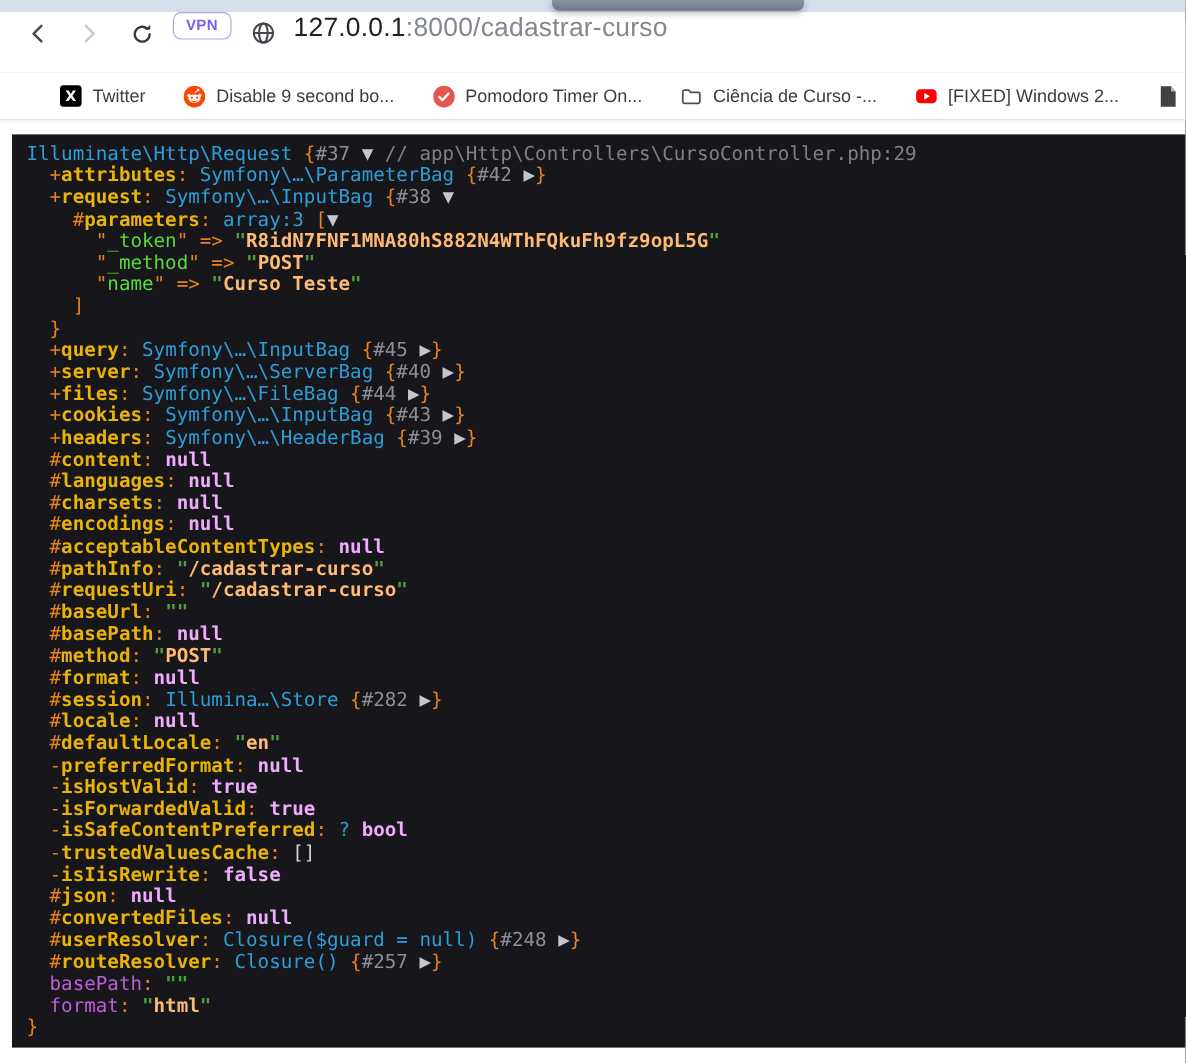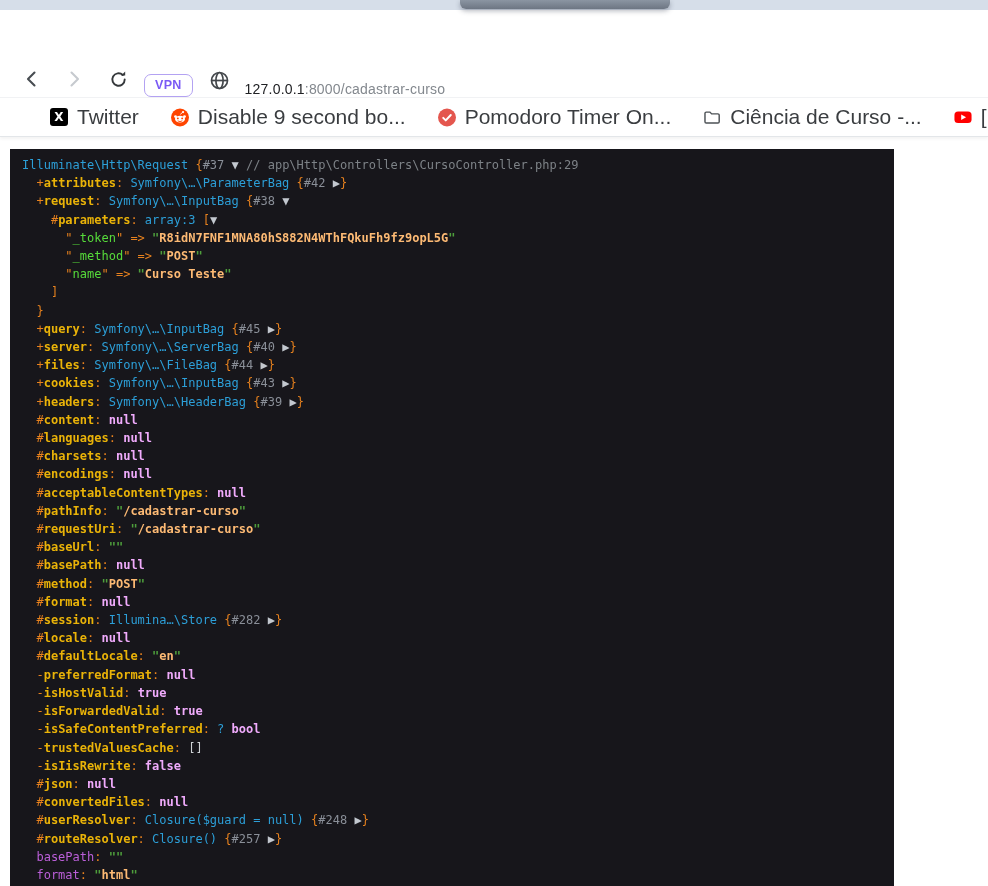--- a/index.html
+++ b/index.html
@@ -13,60 +13,59 @@
   .top-strip { position:relative; height:10px; background:#d6dee9; }
   .tab-fragment {
     position:absolute; left:460px; top:0; width:210px; height:9px;
     background:linear-gradient(#8b95a2,#6d7683);
     border-radius:0 0 6px 6px;
     box-shadow:0 2px 5px rgba(40,50,70,.35);
   }
   
   .chrome { background:#ffffff; border-radius:9px 9px 0 0; }
   .toolbar {
-    height:50px; display:flex; align-items:flex-end;
+    height:50px; display:flex; align-items:flex-start;
     padding:0 16px 0 14px;
-    margin-top:37px;
   }
   .nav-btn {
     width:36px; height:36px; display:flex; align-items:center; justify-content:center;
     border-radius:50%; cursor:pointer; flex:0 0 auto;
   }
   .vpn {
     margin:0 10px 0 8px; padding:3px 10px 4px;
     border:1.5px solid #b3a2f2; border-radius:7px;
     color:#7a5af5; font-size:12.5px; font-weight:bold; letter-spacing:.3px;
     flex:0 0 auto;
   }
   .globe { width:34px; height:34px; display:flex; align-items:center; justify-content:center; flex:0 0 auto; }
-  .url { font-size:14px; margin-left:8px; white-space:nowrap; letter-spacing:.2px; }
+  .url { font-size:22px; margin-left:8px; white-space:nowrap; letter-spacing:.2px; }
   .url .host { color:#202124; }
   .url .path { color:#83888e; }
   
   .bookmarks {
     height:40px; display:flex; align-items:center;
     padding-left:50px; gap:32px;
     border-top:1px solid #f1f2f4;
     border-bottom:1px solid #e3e6e9;
     box-shadow:0 2px 3px rgba(0,0,0,.05);
   }
   .bm { display:flex; align-items:center; gap:9px; cursor:pointer; white-space:nowrap; }
-  .bm-label { font-size:21px; color:#3a3d40; }
+  .bm-label { font-size:15px; color:#3a3d40; }
   .bm-ic { width:18px; height:18px; display:flex; align-items:center; justify-content:center; flex:0 0 auto; }
   .bm-ic.x {
     background:#000; color:#fff; border-radius:3px;
     font-size:12px; font-weight:800; font-family:"DejaVu Sans", sans-serif;
   }
   
   .page { background:#ffffff; }
   .dump {
-    margin:12px 0 0 10px; width:884px; min-height:758px;
+    margin:12px 0 0 10px; width:978px; min-height:758px;
     background:#17161b; padding:7px 8px 8px 12px;
     font-family:"DejaVu Sans Mono", monospace;
-    font-size:12px; line-height:18.2px;
+    font-size:16px; line-height:18.2px;
   }
   .dump-line { white-space:pre; }
   .t-c  { color:#2c9fd8; }                       
   .t-n  { color:#2c9fd8; }                       
   .t-p  { color:#e8821e; }                       
   .t-w  { color:#eab308; font-weight:bold;margin-top:24px; }     
   .t-s  { color:#fdba74; font-weight:bold; }     
   .t-k  { color:#56db3a; }                       
   .t-vq { color:#4e9e3c; font-weight:bold; }     
   .t-r  { color:#8a8f98; }                       

